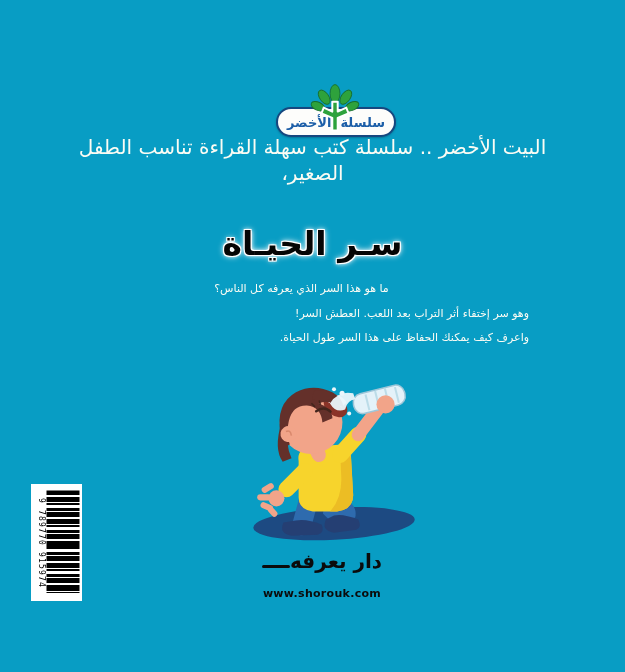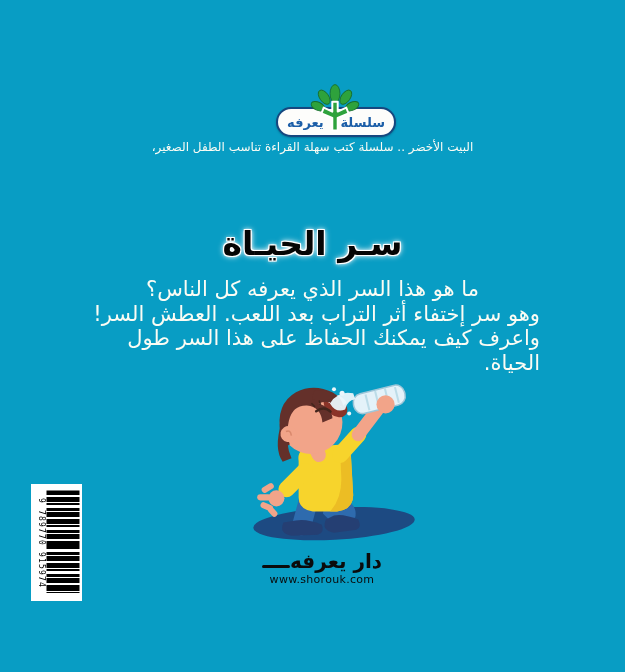--- a/index.html
+++ b/index.html
@@ -15,35 +15,35 @@
     display:flex; align-items:center; justify-content:space-between;
     padding:0 9px; box-sizing:border-box; direction:rtl;
     color:#1d5fa8; font-weight:bold; font-size:13px;
     box-shadow:0 1px 2px rgba(0,40,70,.35);
   }
   .logo-plant{ position:absolute; left:308px; top:82px; width:54px; height:52px; }
   
   .series-blurb{
     position:absolute; left:50px; width:525px; top:134px;
     direction:rtl; text-align:center;
-    color:#fbfcf4; font-size:12px; line-height:26px;
+    color:#fbfcf4; font-size:20px; line-height:26px;
   }
   
   .book-title{
     position:absolute; left:0; right:0; top:224px; text-align:center;
     font-size:33px; font-weight:bold; color:#050505; letter-spacing:1px;
     text-shadow:
       0 0 2px #fff, 0 0 4px #fff, 0 0 7px #fff,
       1px 1px 0 #fff, -1px -1px 0 #fff, 1px -1px 0 #fff, -1px 1px 0 #fff;
   }
   
   .back-blurb{
-    position:absolute; left:85px; width:455px; top:277px;
+    position:absolute; left:74px; width:455px; top:277px;
     direction:rtl; text-align:right;
-    color:#fbfcf4; font-size:21px; line-height:24.5px;
+    color:#fbfcf4; font-size:11px; line-height:24.5px;
   }
   .back-blurb .bb-line:first-child{ text-align:center; }
   
   .illustration{ position:absolute; left:238px; top:374px; width:192px; height:178px; }
   
   .barcode-box{
     position:absolute; left:31px; top:484px; width:51px; height:117px;
     background:#fff;
   }
   .barcode-rot{
@@ -61,31 +61,31 @@
     font-size:8px; letter-spacing:1.2px; color:#000;
     text-align:center; margin-top:1px; white-space:nowrap;
   }
   
   .publisher{ position:absolute; left:232px; width:180px; top:551px; text-align:center; }
   .pub-wordmark{
     display:flex; direction:rtl; justify-content:center; align-items:flex-end;
     color:#0b0b0b; font-weight:bold; font-size:20px; line-height:20px;
   }
   .pub-tail{ width:28px; height:3.5px; background:#0b0b0b; margin:0 0 3px 0; border-radius:2px; }
-  .pub-site{ color:#0b0b0b; font-weight:normal; font-size:11px; margin-top:2px; letter-spacing:.3px; }
+  .pub-site{ color:#0b0b0b; font-weight:bold; font-size:11px; margin-top:16px; letter-spacing:.3px; }
 </style>
 </head>
 <body>
 
 <div class="cover">
 
   <div>
     <div class="logo-pill">
       <span>سلسلة</span>
-      <span>يعرفه</span>
+      <span>الأخضر</span>
     </div>
     <svg class="logo-plant" viewBox="0 0 60 54" xmlns="http://www.w3.org/2000/svg">
       <g stroke="#176f2c" stroke-width="1">
         <ellipse cx="30" cy="11" rx="5.5" ry="10" fill="#2ea23c"></ellipse>
         <ellipse cx="18" cy="15" rx="5" ry="9" fill="#2ea23c" transform="rotate(-35 18 15)"></ellipse>
         <ellipse cx="42" cy="15" rx="5" ry="9" fill="#2ea23c" transform="rotate(35 42 15)"></ellipse>
         <ellipse cx="11" cy="25" rx="4.5" ry="8" fill="#2ea23c" transform="rotate(-65 11 25)"></ellipse>
         <ellipse cx="49" cy="25" rx="4.5" ry="8" fill="#2ea23c" transform="rotate(65 49 25)"></ellipse>
       </g>
       <path d="M27 52 L27 38 L15 33 L17.5 26.5 L27 31 L27 20 L33 20 L33 31 L42.5 26.5 L45 33 L33 38 L33 52 Z" fill="#2ea23c" stroke="#ffffff" stroke-width="2.2" stroke-linejoin="round"></path>

